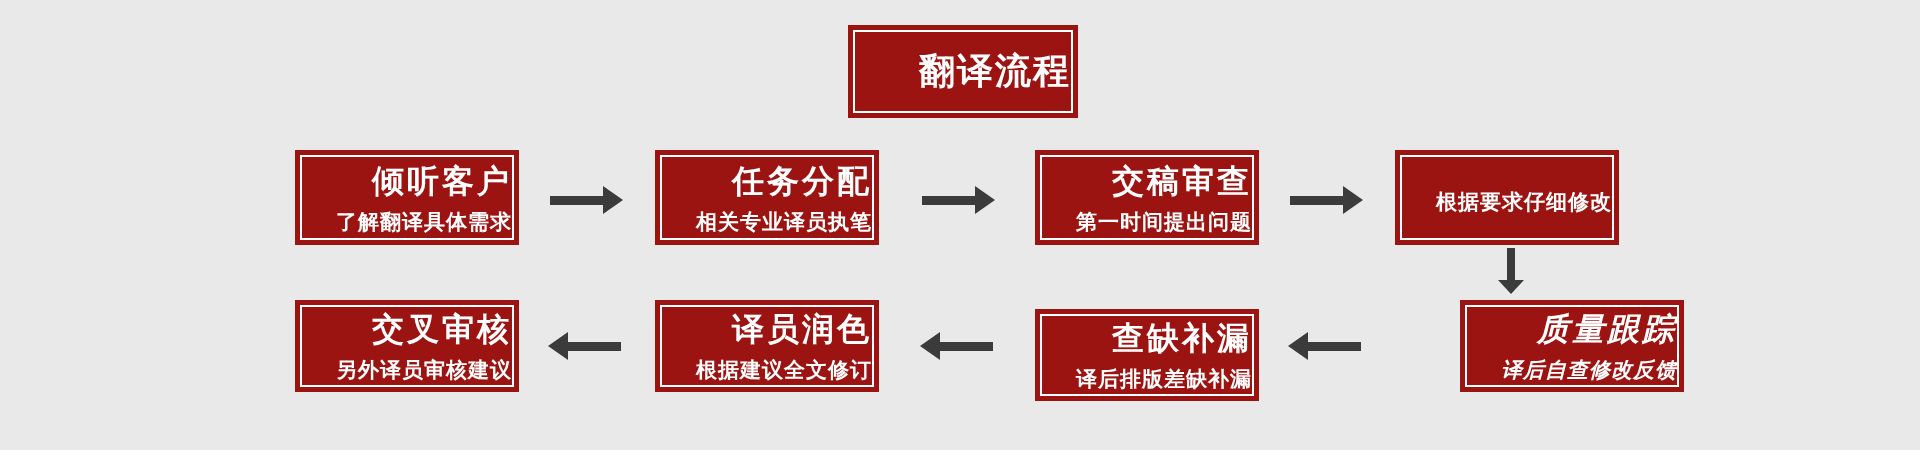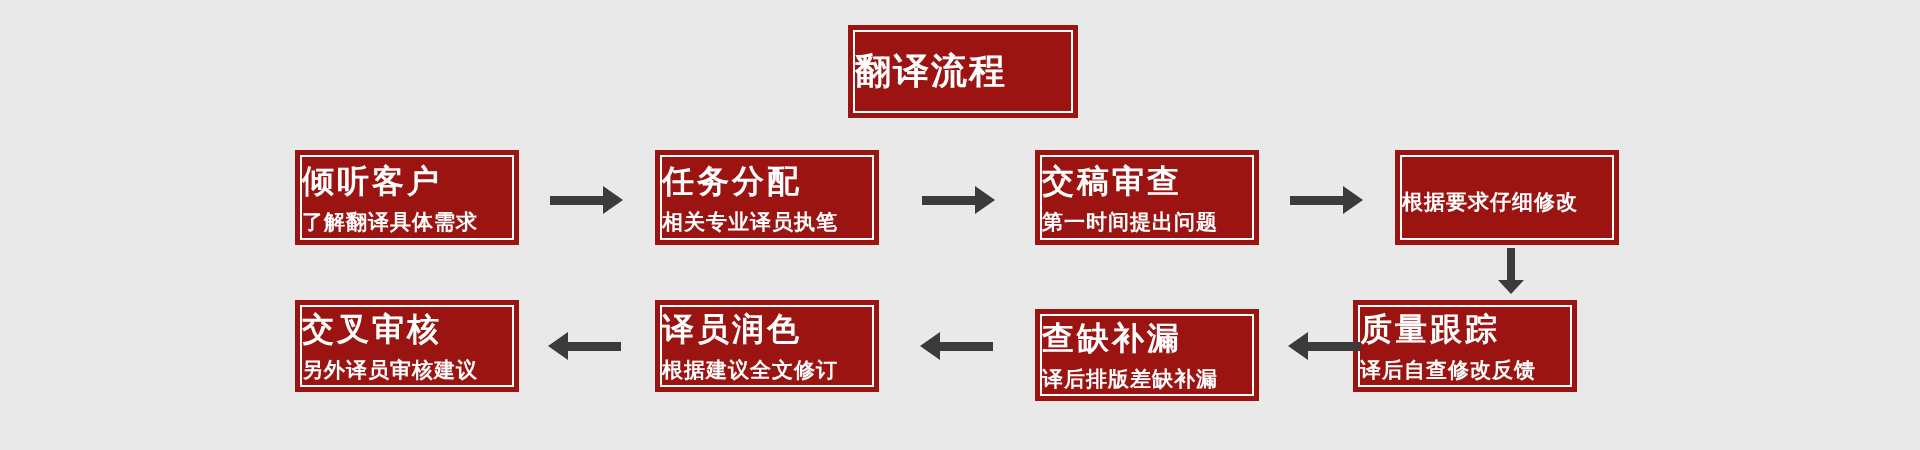--- a/index.html
+++ b/index.html
@@ -19,21 +19,21 @@
     position: absolute;
     background: #9b1412;
     box-sizing: border-box;
   }
   .box .inner {
     position: absolute;
     inset: 5px;
     border: 2px solid #ffffff;
     display: flex;
     flex-direction: column;
-    align-items: flex-start;
+    align-items: flex-end;
     justify-content: center;
     color: #ffffff;
     text-align: center;
   }
   .title-box {
     left: 848px; top: 25px;
     width: 230px; height: 93px;
   }
   .title-box .main-title {
     font-size: 36px;
@@ -160,21 +160,21 @@
     <div class="inner">
       <div class="step-sub">根据要求仔细修改</div>
     </div>
   </div>
 
   <div class="arrow arrow-down" style="left:1498px; top:248px;">
     <div class="shaft"></div>
       <div class="head"></div>
   </div>
 
-  <div class="box step row2" style="left:1353px; top:300px;">
+  <div class="box step row2" style="left:1460px; top:300px;font-style:italic;">
     <div class="inner">
       <div class="step-title">质量跟踪</div>
       <div class="step-sub">译后自查修改反馈</div>
     </div>
   </div>
 
   <div class="arrow arrow-left" style="left:1288px; top:332px;">
     <div class="shaft"></div>
       <div class="head"></div>
   </div>

